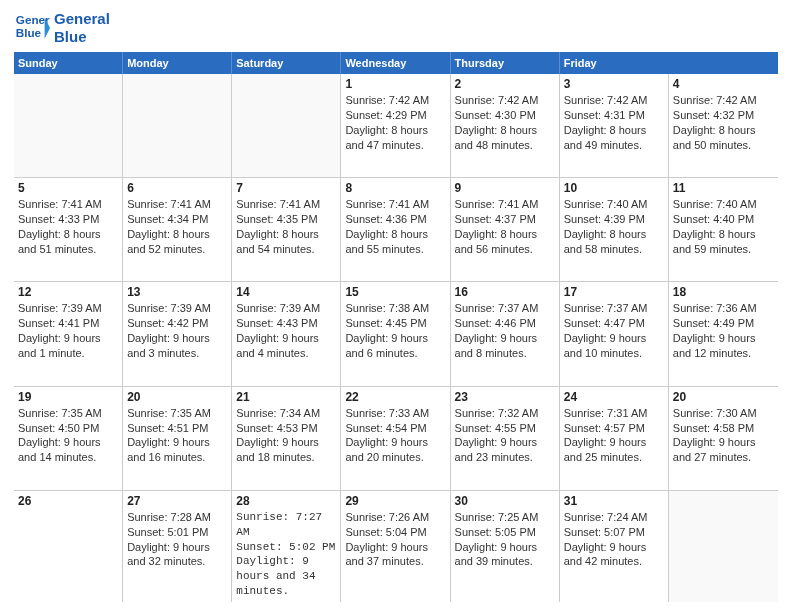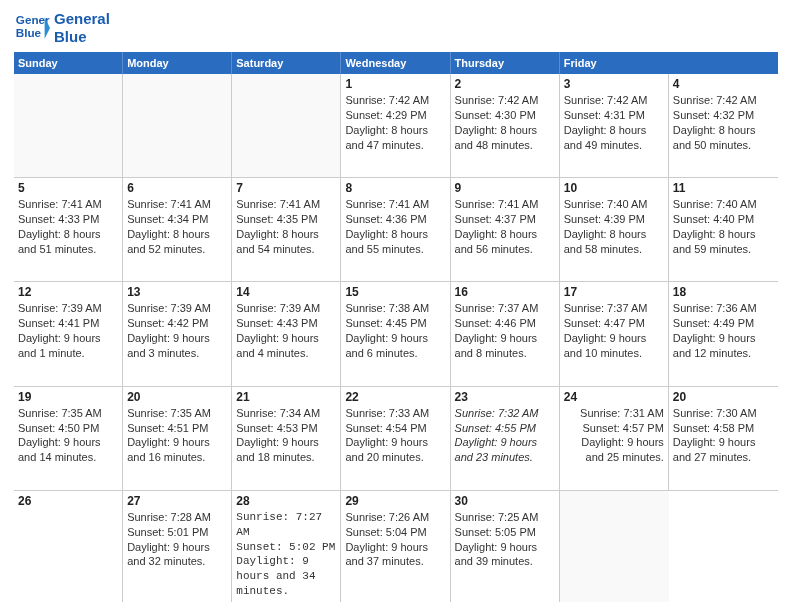--- a/index.html
+++ b/index.html
@@ -274,27 +274,27 @@
 Daylight: 9 hours and 18 minutes.</div>
           </div>
           <div class="cal-cell">
             <div class="day-num">22</div>
             <div class="cell-text" style="white-space: pre-wrap;">Sunrise: 7:33 AM
 Sunset: 4:54 PM
 Daylight: 9 hours and 20 minutes.</div>
           </div>
           <div class="cal-cell">
             <div class="day-num">23</div>
-            <div class="cell-text" style="white-space: pre-wrap; font-style: italic;">Sunrise: 7:32 AM
+            <div class="cell-text" style="white-space: pre-wrap;">Sunrise: 7:32 AM
 Sunset: 4:55 PM
 Daylight: 9 hours and 23 minutes.</div>
           </div>
           <div class="cal-cell">
             <div class="day-num">24</div>
-            <div class="cell-text" style="white-space: pre-wrap; text-align: right;">Sunrise: 7:31 AM
+            <div class="cell-text" style="white-space: pre-wrap;">Sunrise: 7:31 AM
 Sunset: 4:57 PM
 Daylight: 9 hours and 25 minutes.</div>
           </div>
           <div class="cal-cell">
             <div class="day-num">20</div>
             <div class="cell-text" style="white-space: pre-wrap;">Sunrise: 7:30 AM
 Sunset: 4:58 PM
 Daylight: 9 hours and 27 minutes.</div>
           </div>
         </div>
@@ -318,18 +318,24 @@
             <div class="day-num">29</div>
             <div class="cell-text" style="white-space: pre-wrap;">Sunrise: 7:26 AM
 Sunset: 5:04 PM
 Daylight: 9 hours and 37 minutes.</div>
           </div>
           <div class="cal-cell">
             <div class="day-num">30</div>
             <div class="cell-text" style="white-space: pre-wrap;">Sunrise: 7:25 AM
 Sunset: 5:05 PM
 Daylight: 9 hours and 39 minutes.</div>
+          </div>
+          <div class="cal-cell">
+            <div class="day-num">31</div>
+            <div class="cell-text" style="white-space: pre-wrap;">Sunrise: 7:24 AM
+Sunset: 5:07 PM
+Daylight: 9 hours and 42 minutes.</div>
           </div>
           <div class="cal-cell empty"></div>
         </div>
       </div>
   </div>
 </div>
 
 </body></html>

